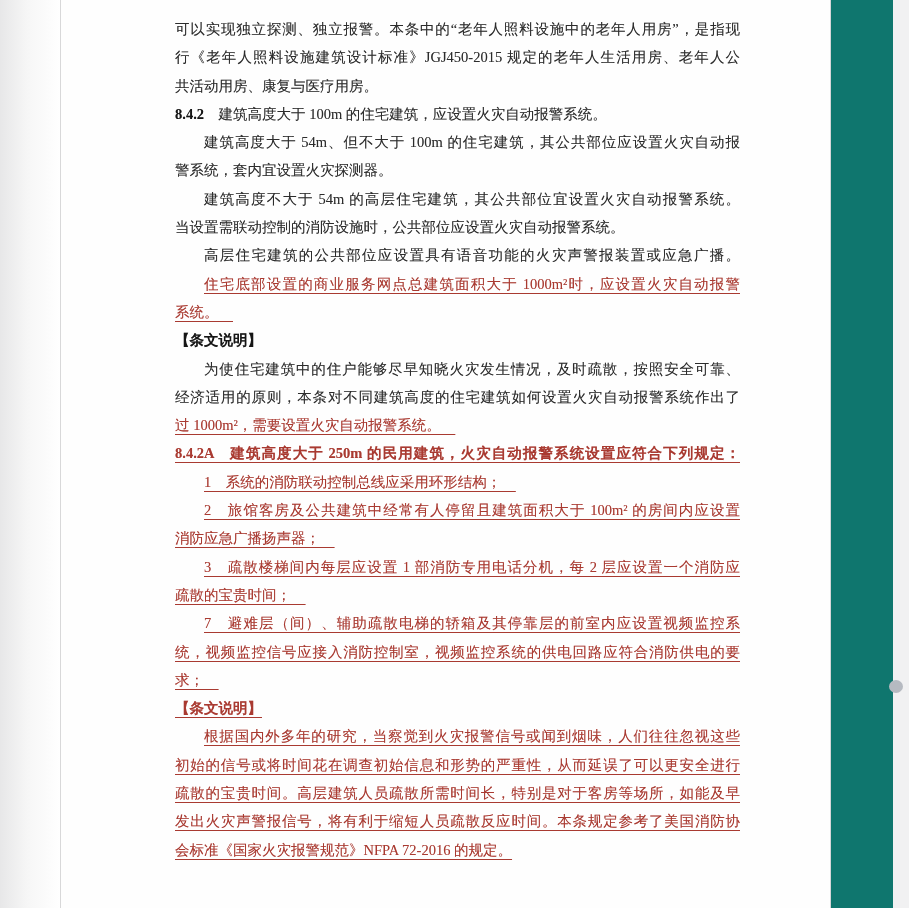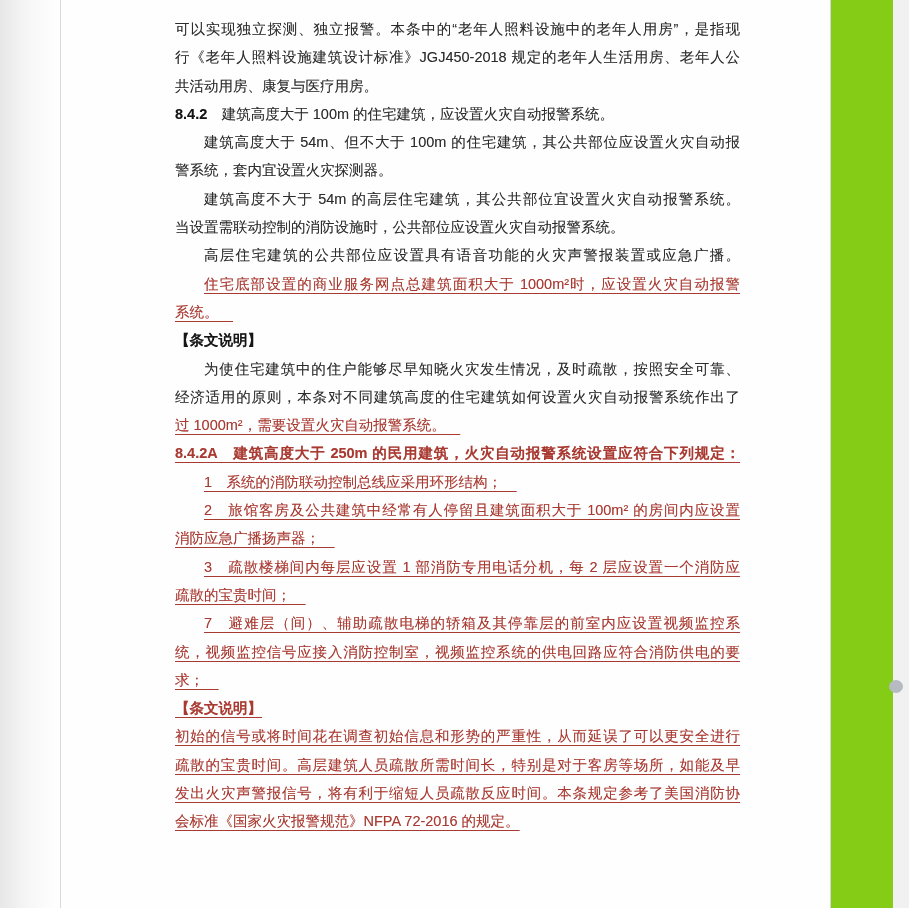--- a/index.html
+++ b/index.html
@@ -1,19 +1,19 @@
 <!DOCTYPE html>
 <html><head>
 <meta charset="utf-8">
 <style>
   * { margin: 0; padding: 0; box-sizing: border-box; }
   html, body { width: 909px; height: 908px; overflow: hidden; background: #ffffff; }
   .viewport {
-    position: relative; width: 909px; height: 908px; overflow: hidden; background: #84cc16;
-    font-family: Liberation Sans, sans-serif;
+    position: relative; width: 909px; height: 908px; overflow: hidden; background: #0f766e;
+    font-family: Liberation Serif, serif;
   }
   .left-shade {
     position: absolute; left: 0; top: 0; width: 60px; height: 100%;
     background: linear-gradient(to right, #e7e7e8 0%, #f6f6f6 45%, #ffffff 100%);
   }
   .page {
     position: absolute; left: 60px; top: 0; width: 771px; height: 100%;
     background: #fefefe;
     border-left: 1px solid #d8d8d9;
     border-right: 1px solid #d6d6d8;
@@ -49,21 +49,21 @@
   }
 </style>
 </head>
 <body>
 
 <div class="viewport">
   <div class="left-shade"></div>
   <div class="page">
     <div class="content">
         <div class="line full"><span class="run-black">可以实现独立探测、独立报警。本条中的“老年人照料设施中的老年人用房”，是指现</span></div>
-        <div class="line full"><span class="run-black">行《老年人照料设施建筑设计标准》JGJ450-2018 规定的老年人生活用房、老年人公</span></div>
+        <div class="line full"><span class="run-black">行《老年人照料设施建筑设计标准》JGJ450-2015 规定的老年人生活用房、老年人公</span></div>
         <div class="line"><span class="run-black">共活动用房、康复与医疗用房。</span></div>
         <div class="line"><span class="run-blackBold">8.4.2</span><span class="run-black">　建筑高度大于 100m 的住宅建筑，应设置火灾自动报警系统。</span></div>
         <div class="line full indent"><span class="run-black">建筑高度大于 54m、但不大于 100m 的住宅建筑，其公共部位应设置火灾自动报</span></div>
         <div class="line"><span class="run-black">警系统，套内宜设置火灾探测器。</span></div>
         <div class="line full indent"><span class="run-black">建筑高度不大于 54m 的高层住宅建筑，其公共部位宜设置火灾自动报警系统。</span></div>
         <div class="line"><span class="run-black">当设置需联动控制的消防设施时，公共部位应设置火灾自动报警系统。</span></div>
         <div class="line full indent"><span class="run-black">高层住宅建筑的公共部位应设置具有语音功能的火灾声警报装置或应急广播。</span></div>
         <div class="line full indent"><span class="run-red">住宅底部设置的商业服务网点总建筑面积大于 1000m²时，应设置火灾自动报警</span></div>
         <div class="line"><span class="run-red">系统。　</span></div>
         <div class="line"><span class="run-blackBold">【条文说明】</span></div>
@@ -73,20 +73,21 @@
         <div class="line full"><span class="run-redBold">8.4.2A　建筑高度大于 250m 的民用建筑，火灾自动报警系统设置应符合下列规定：</span></div>
         <div class="line indent"><span class="run-red">1　系统的消防联动控制总线应采用环形结构；　</span></div>
         <div class="line full indent"><span class="run-red">2　旅馆客房及公共建筑中经常有人停留且建筑面积大于 100m² 的房间内应设置</span></div>
         <div class="line"><span class="run-red">消防应急广播扬声器；　</span></div>
         <div class="line full indent"><span class="run-red">3　疏散楼梯间内每层应设置 1 部消防专用电话分机，每 2 层应设置一个消防应</span></div>
         <div class="line"><span class="run-red">疏散的宝贵时间；　</span></div>
         <div class="line full indent"><span class="run-red">7　避难层（间）、辅助疏散电梯的轿箱及其停靠层的前室内应设置视频监控系</span></div>
         <div class="line full"><span class="run-red">统，视频监控信号应接入消防控制室，视频监控系统的供电回路应符合消防供电的要</span></div>
         <div class="line"><span class="run-red">求；　</span></div>
         <div class="line"><span class="run-redBold">【条文说明】</span></div>
+        <div class="line full indent"><span class="run-red">根据国内外多年的研究，当察觉到火灾报警信号或闻到烟味，人们往往忽视这些</span></div>
         <div class="line full"><span class="run-red">初始的信号或将时间花在调查初始信息和形势的严重性，从而延误了可以更安全进行</span></div>
         <div class="line full"><span class="run-red">疏散的宝贵时间。高层建筑人员疏散所需时间长，特别是对于客房等场所，如能及早</span></div>
         <div class="line full"><span class="run-red">发出火灾声警报信号，将有利于缩短人员疏散反应时间。本条规定参考了美国消防协</span></div>
         <div class="line"><span class="run-red">会标准《国家火灾报警规范》NFPA 72-2016 的规定。</span></div>
       </div>
   </div>
   <div class="scroll-track">
     <div class="scroll-thumb" style="top: 680px;"></div>
   </div>
 </div>

